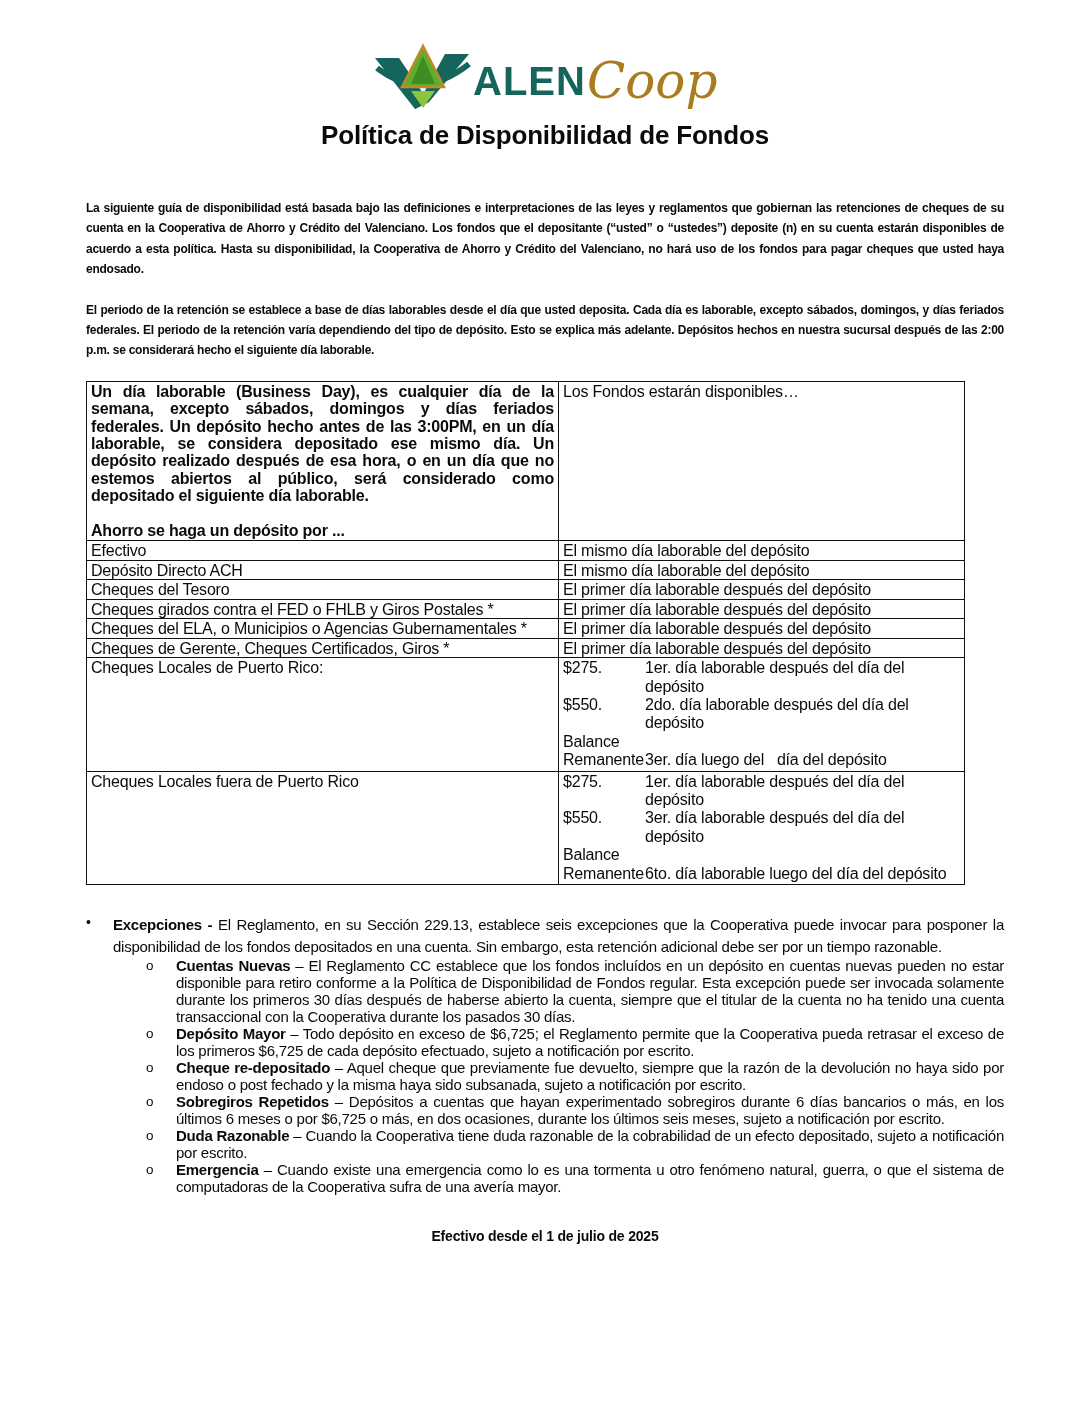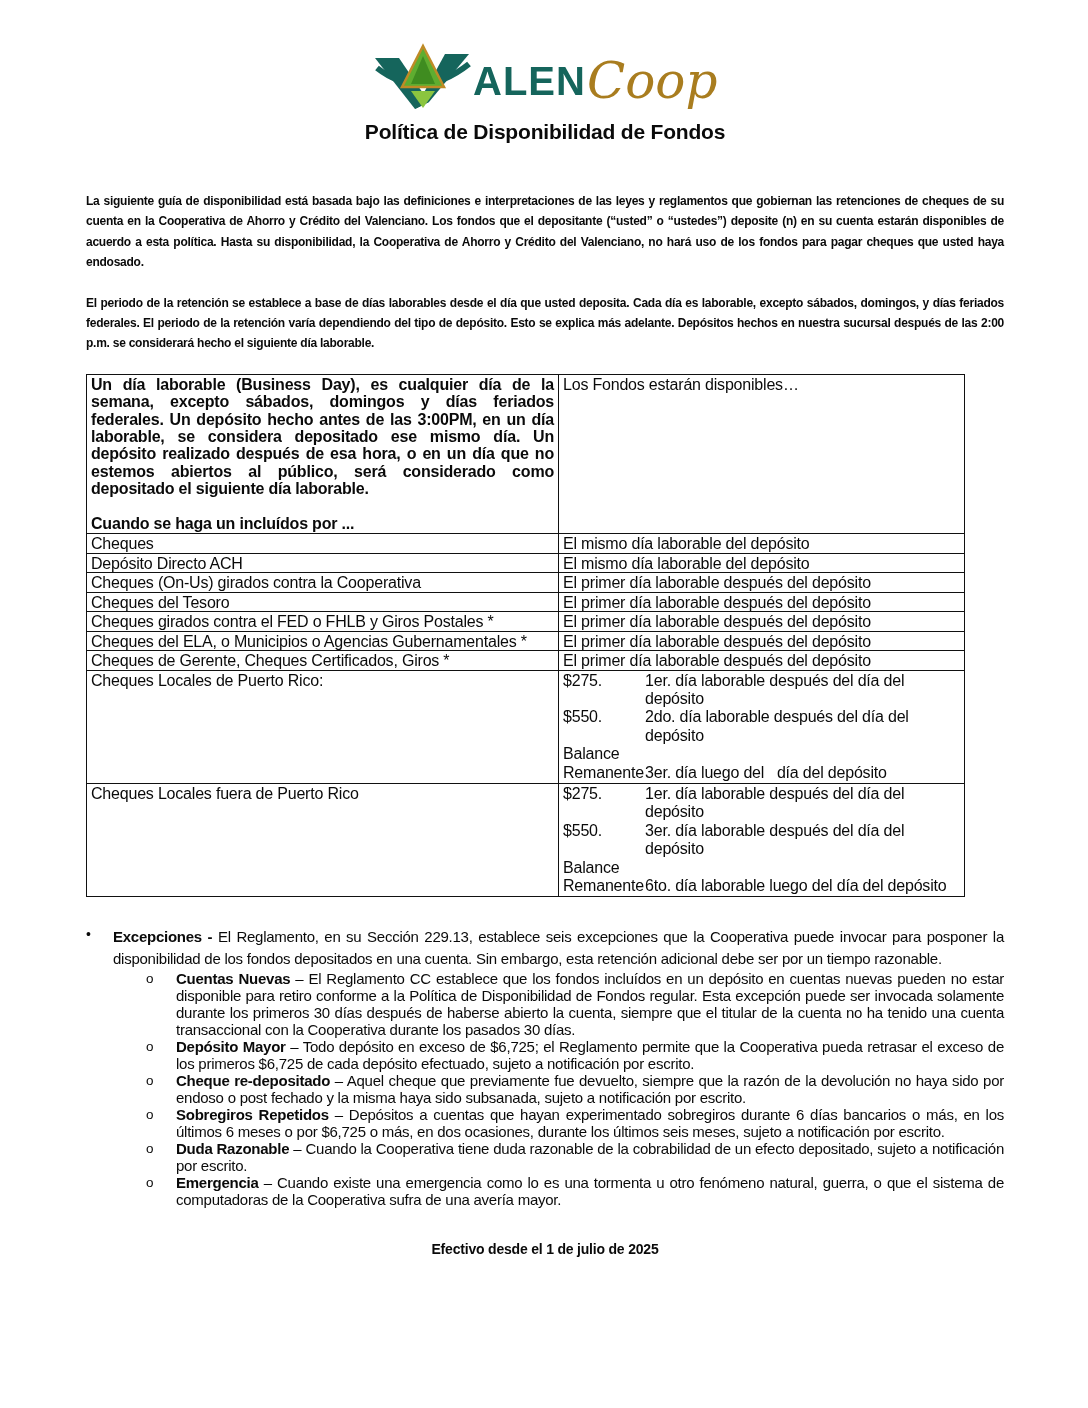--- a/index.html
+++ b/index.html
@@ -11,21 +11,21 @@
     font-family: "Liberation Sans", sans-serif;
     overflow: hidden;
   }
   .page { padding: 40px 84px 0 86px; }
 
   
   .doc-header { text-align: center; }
   .logo { display: inline-block; line-height: 0; }
   .doc-title {
     margin: 2px 0 0 0;
-    font-size: 21px;
+    font-size: 26px;
     font-weight: bold;
     letter-spacing: -0.2px;
     text-align: center;
   }
 
   
   .intro {
     margin: 0 0 20px 0;
     font-size: 12px;
     font-weight: bold;
@@ -117,42 +117,38 @@
 
   <table class="avail">
     <colgroup>
         <col class="c1">
         <col class="c2">
       </colgroup>
     <tbody id="rows-body">
       <tr>
         <td class="hdr-left">
           <div class="hdr-para">Un día laborable (Business Day), es cualquier día de la semana, excepto sábados, domingos y días feriados federales. Un depósito hecho antes de las 3:00PM, en un día laborable, se considera depositado ese mismo día. Un depósito realizado después de esa hora, o en un día que no estemos abiertos al público, será considerado como depositado el siguiente día laborable.</div>
-          <div class="hdr-prompt">Cuando se haga un incluídos por ...</div>
+          <div class="hdr-prompt">Ahorro se haga un depósito por ...</div>
         </td>
         <td class="hdr-right">
           <div class="hdr-right-label">Los Fondos estarán disponibles…</div>
         </td>
       </tr>
 
   <tr class="simple">
-    <td class="cell-type">Cheques</td>
+    <td class="cell-type">Efectivo</td>
     <td class="cell-avail">El mismo día laborable del depósito</td>
   </tr>
 
   <tr class="simple">
     <td class="cell-type">Depósito Directo ACH</td>
     <td class="cell-avail">El mismo día laborable del depósito</td>
   </tr>
 
 
-  <tr class="simple">
-    <td class="cell-type">Cheques (On-Us) girados contra la Cooperativa</td>
-    <td class="cell-avail">El primer día laborable después del depósito</td>
-  </tr>
 
   <tr class="simple">
     <td class="cell-type">Cheques del Tesoro</td>
     <td class="cell-avail">El primer día laborable después del depósito</td>
   </tr>
 
   <tr class="simple">
     <td class="cell-type">Cheques girados contra el FED o FHLB y Giros Postales *</td>
     <td class="cell-avail">El primer día laborable después del depósito</td>
   </tr>

